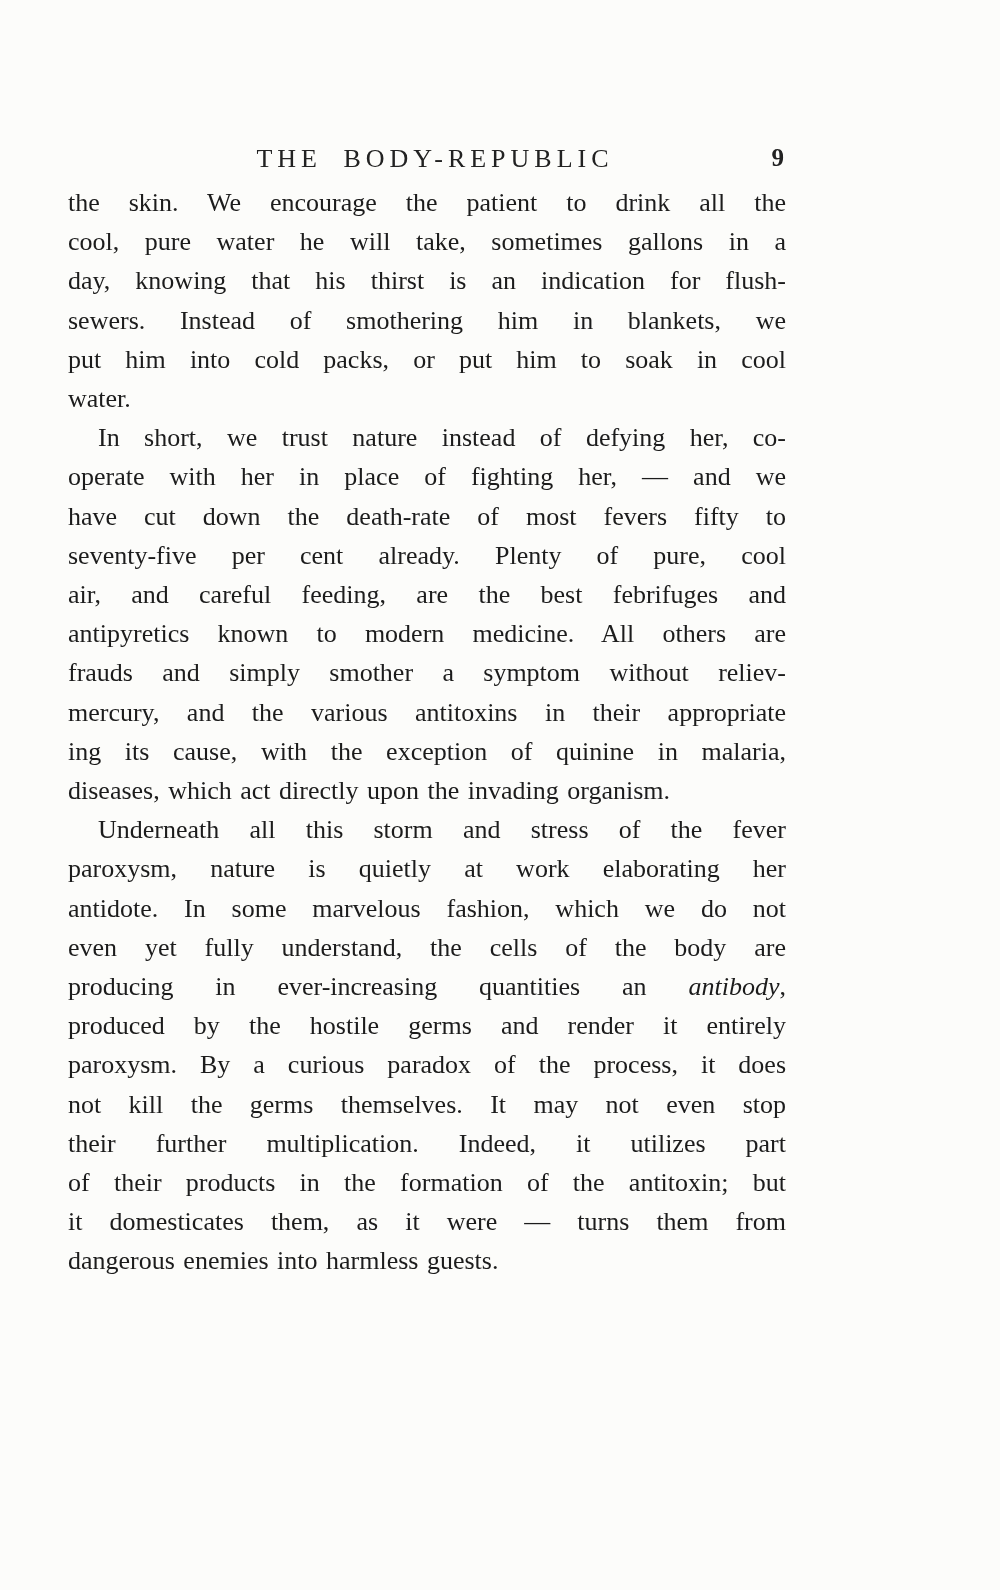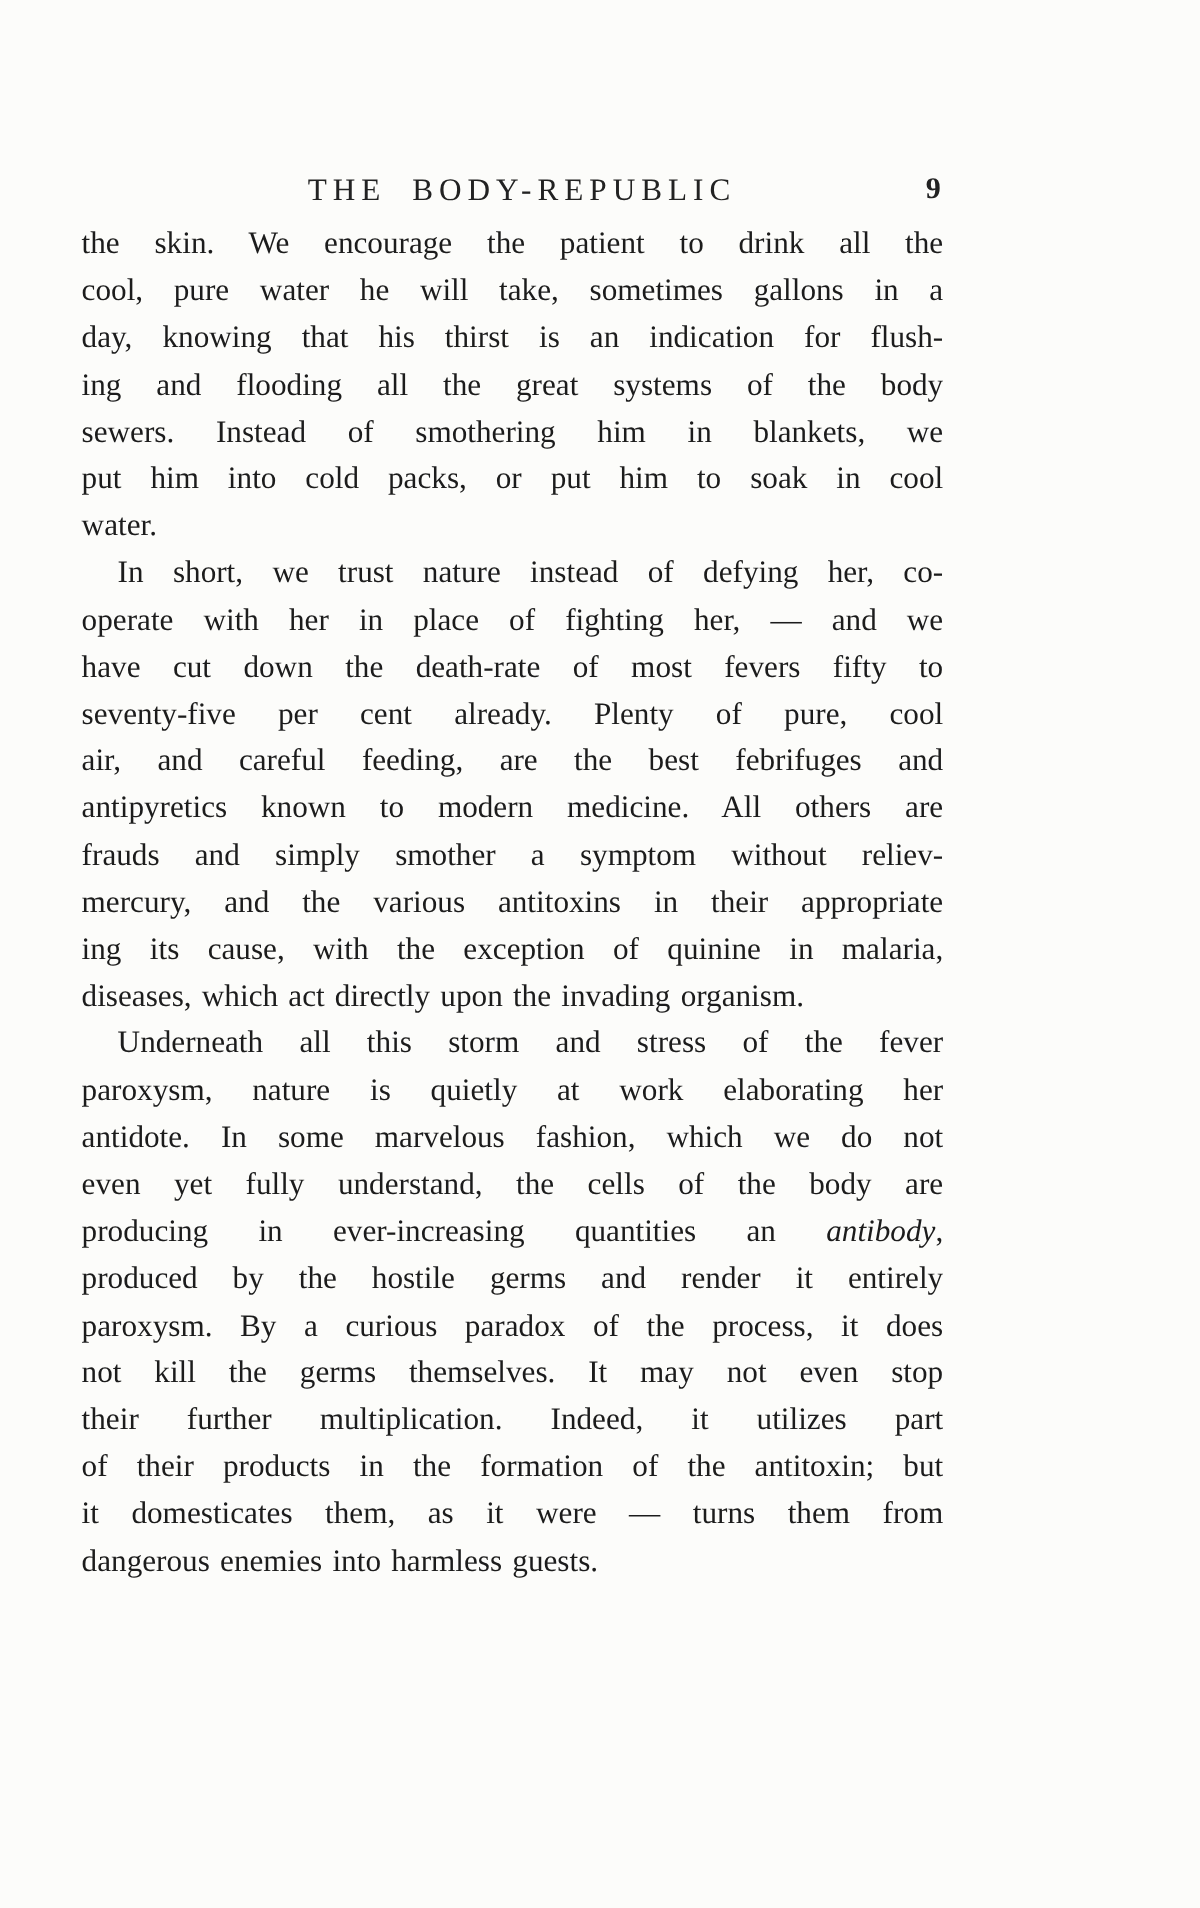--- a/index.html
+++ b/index.html
@@ -81,21 +81,20 @@
     <span class="head-title">THE BODY-REPUBLIC</span>
     <span class="folio">9</span>
   </div>
 
   <div class="text-block">
 
     <p class="para">
       <span class="line">the skin. We encourage the patient to drink all the</span>
       <span class="line">cool, pure water he will take, sometimes gallons in a</span>
       <span class="line">day, knowing that his thirst is an indication for flush-</span>
-      <span class="line">ing and flooding all the great systems of the body</span>
       <span class="line">sewers. Instead of smothering him in blankets, we</span>
       <span class="line">put him into cold packs, or put him to soak in cool</span>
       <span class="line last">water.</span>
     </p>
 
     <p class="para">
       <span class="line indent">In short, we trust nature instead of defying her, co-</span>
       <span class="line">operate with her in place of fighting her, — and we</span>
       <span class="line">have cut down the death-rate of most fevers fifty to</span>
       <span class="line">seventy-five per cent already. Plenty of pure, cool</span>

